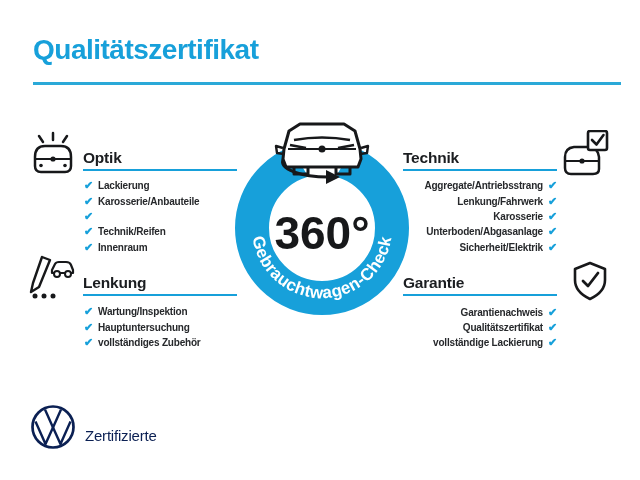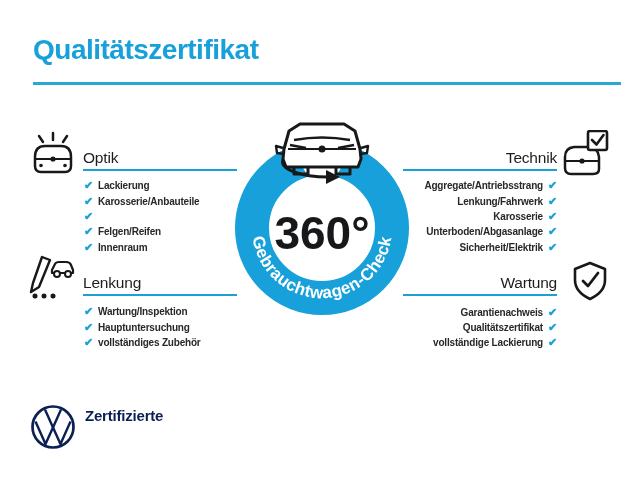--- a/index.html
+++ b/index.html
@@ -5,33 +5,33 @@
   html,body{margin:0;padding:0;background:#fff;}
   #canvas{position:relative;width:640px;height:480px;background:#ffffff;overflow:hidden;
           font-family:"Liberation Sans",sans-serif;}
   .abs{position:absolute;}
 
   
   #page-title{left:33px;top:34px;font-size:28px;font-weight:700;letter-spacing:-0.5px;color:#17a0da;}
   #top-rule{left:33px;top:82px;width:588px;height:2.5px;background:#2aa9d8;}
 
   
-  .sec-title{font-size:15.5px;font-weight:400;color:#1b1d20;letter-spacing:-0.2px;}
+  .sec-title{font-size:15.5px;font-weight:700;color:#1b1d20;letter-spacing:-0.2px;}
   .sec-rule{width:154px;height:2.2px;background:#17a0da;}
-  .sec-title.right{width:154px;text-align:right;}
+  .sec-title.right{width:154px;}
 
   
   .items{display:flex;flex-direction:column;}
   .row{display:flex;align-items:center;height:15.4px;gap:5px;
        font-size:10px;font-weight:600;letter-spacing:-0.2px;color:#26282b;white-space:nowrap;}
   .items.right{align-items:flex-end;}
   .chk{color:#17a0da;font-size:11px;font-weight:700;line-height:1;}
 
   
-  #footer-text{left:85px;top:406px;font-size:15px;font-weight:700;line-height:19.5px;
+  #footer-text{left:85px;top:426px;font-size:15px;font-weight:400;line-height:19.5px;
                letter-spacing:-0.2px;color:#0b2053;}
 
   svg{display:block;}
 </style>
 </head>
 <body>
 
 <div id="canvas">
 
   <div class="abs" id="page-title">Qualitätszertifikat</div>
@@ -60,21 +60,21 @@
       </div>
     <div class="row">
         <span class="chk">✔</span>
         <span>Karosserie/Anbauteile</span>
       </div>
     <div class="row">
         <span class="chk">✔</span>
       </div>
     <div class="row">
         <span class="chk">✔</span>
-        <span>Felgen/Reifen</span>
+        <span>Technik/Reifen</span>
       </div>
     <div class="row">
         <span class="chk">✔</span>
         <span>Innenraum</span>
       </div>
   </div>
 
   <svg class="abs" style="left:27px;top:255px" width="48" height="44" viewBox="0 0 48 44">
     <g stroke="#17181a" fill="none" stroke-width="2.4" stroke-linecap="round" stroke-linejoin="round">
       <path d="M 15 2 L 23 5 L 12 32 L 4 37 L 6 28 Z"></path>
@@ -139,21 +139,21 @@
         <span>Sicherheit/Elektrik</span>
         <span class="chk">✔</span>
       </div>
   </div>
 
   <svg class="abs" style="left:572px;top:261px" width="36" height="40" viewBox="0 0 36 40">
     <path d="M 18 2 L 33 8 L 33 19 Q 33 31 18 38 Q 3 31 3 19 L 3 8 Z" fill="none" stroke="#17181a" stroke-width="2.6" stroke-linejoin="round"></path>
     <path d="M 11 20 L 16 25 L 26 12" fill="none" stroke="#17181a" stroke-width="2.8" stroke-linecap="round" stroke-linejoin="round"></path>
   </svg>
 
-  <div class="abs sec-title right" style="left:403px;top:274px">Wartung</div>
+  <div class="abs sec-title right" style="left:403px;top:274px">Garantie</div>
   <div class="abs sec-rule" style="left:403px;top:293.5px"></div>
 
   <div class="abs items right" style="right:83px;top:304.5px">
     <div class="row">
         <span>Garantienachweis</span>
         <span class="chk">✔</span>
       </div>
     <div class="row">
         <span>Qualitätszertifikat</span>
         <span class="chk">✔</span>

